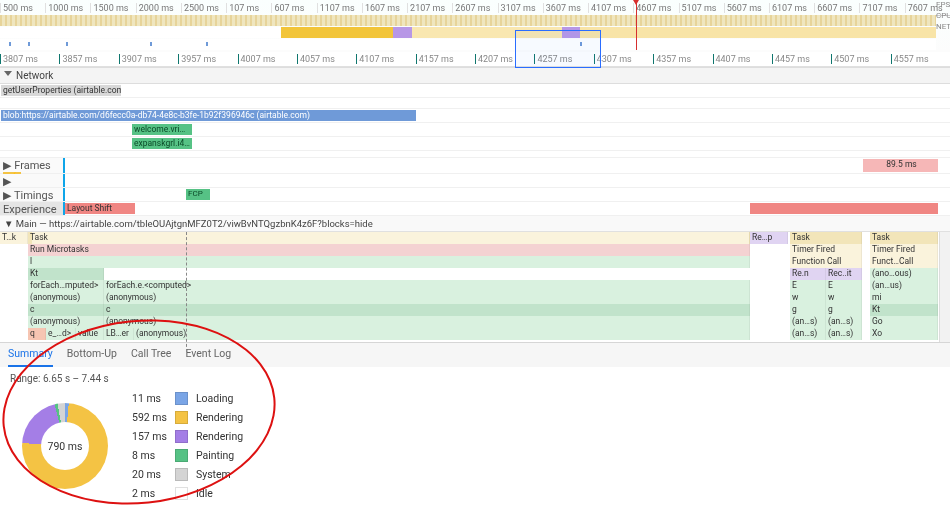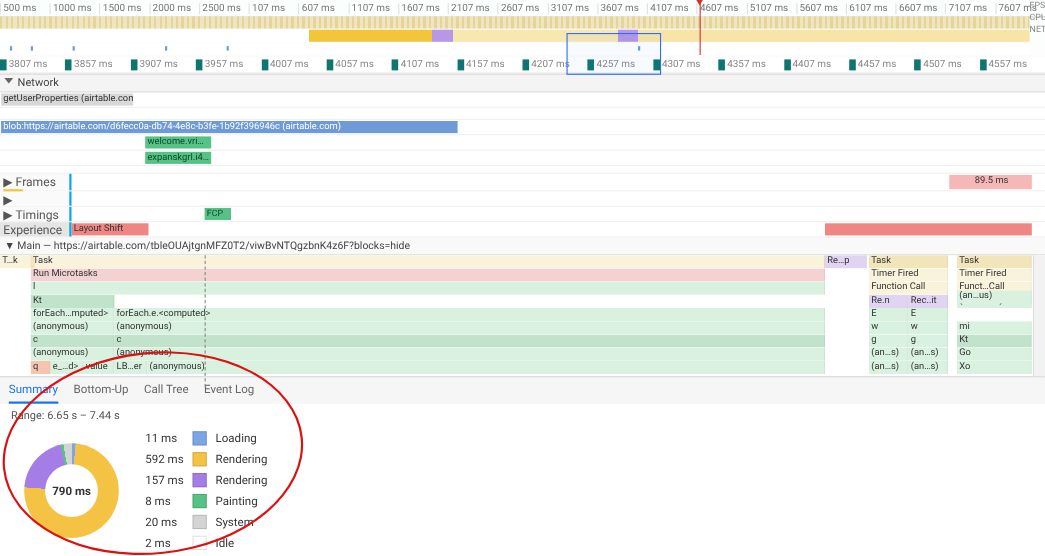--- a/index.html
+++ b/index.html
@@ -12,21 +12,21 @@
 .mt.cpu{top:12px;background:linear-gradient(90deg,#fff 0 30%,#f2c53a 30% 42%,#b797e6 42% 44%,#f9e7b0 44% 60%,#b797e6 60% 62%,#f8e4a7 62% 100%)}
 .mt.net{top:24px;background:#fff}
 .mt.net .dot{position:absolute;width:2px;height:4px;top:3px;background:#6f9ad8}
 .badge{position:absolute;right:0;top:0;width:14px;font-size:8px;color:#888;text-align:center}
 .badge div{height:11px}
 .sel{position:absolute;top:15px;height:36px;border:1.5px solid #2a6dff;background:rgba(60,120,255,.04);z-index:3}
 .sec-hdr{display:flex;align-items:center;gap:4px;padding:2px 4px;background:#f4f4f4;border-top:1px solid #ddd;border-bottom:1px solid #ddd;color:#444;font-size:10px}
 .sec-hdr .tri{width:0;height:0;border-top:4px solid transparent;border-bottom:4px solid transparent;border-left:5px solid #666}
 .sec-hdr.open .tri{border-left:none;border-top:5px solid #666;border-right:4px solid transparent;border-left:4px solid transparent}
 .ruler2{display:flex;height:14px;border-bottom:1px solid #e0e0e0;font-size:9px;color:#888;align-items:center}
-.ruler2 span{flex:1;text-align:left;padding-left:2px;border-left:6px solid #0f766e}
+.ruler2 span{flex:1;text-align:left;padding-left:2px;border-left:1px solid #0f766e}
 .track{position:relative;height:13px;border-bottom:1px solid #f0f0f0}
 .track.high{height:15px}
 .bar{position:absolute;top:1px;bottom:1px;border-radius:0;font-size:8.5px;color:#333;overflow:hidden;white-space:nowrap;padding-left:2px;box-sizing:border-box}
 .gray{background:#d8d8d8}
 .green{background:#56c285;color:#0b4a28}
 .pink{background:#f6b7b7}
 .red{background:#f08683}
 .blue{background:#6f9ad8;color:#fff}
 .rowlbl{position:absolute;left:0;top:0;bottom:0;width:65px;background:#fafafa;border-right:2px solid #0ea5e9;font-size:11px;color:#555;padding:1px 3px;box-sizing:border-box;z-index:2}
 .main-url{font-size:9.5px;color:#444;padding:2px 4px;background:#f9f9f9;border-bottom:1px solid #e0e0e0}
@@ -42,21 +42,21 @@
 .salmon{background:#f6c5b2}
 .pale-pink{background:#f4d2d2}
 .tabs{display:flex;gap:14px;padding:4px 8px 5px;border-top:1px solid #d6d6d6;background:#f6f6f6;font-size:10.5px;color:#666}
 .tabs .t{cursor:pointer}
 .tabs .t.active{color:#1a73e8;border-bottom:2px solid #1a73e8;padding-bottom:5px;margin-bottom:-5px}
 .summary{padding:6px 10px;position:relative}
 .range{font-size:10px;color:#555;margin-bottom:8px}
 .donut-wrap{display:flex;gap:24px;align-items:center;margin-left:12px}
 .donut{width:86px;height:86px;border-radius:50%;position:relative;background:conic-gradient(#7aa5e6 0 5deg,#f4c344 5deg 274deg,#a47ee6 274deg 346deg,#56c285 346deg 350deg,#d4d4d4 350deg 360deg)}
 .donut::after{content:"";position:absolute;inset:19px;background:#fff;border-radius:50%}
-.donut span{position:absolute;inset:0;display:flex;align-items:center;justify-content:center;z-index:1;font-weight:700}
+.donut span{position:absolute;inset:0;display:flex;align-items:center;justify-content:center;z-index:1;font-weight:400}
 .legend{display:grid;grid-template-columns:auto auto auto;gap:6px 8px;font-size:10.5px;align-items:center}
 .legend .n{text-align:left;color:#333}
 .legend .sw{width:11px;height:11px;border:1px solid rgba(0,0,0,.12)}
 .sw.lo{background:#7aa5e6}.sw.sc{background:#f4c344}.sw.re{background:#a47ee6}.sw.pa{background:#56c285}.sw.sy{background:#d4d4d4}.sw.id{background:#fff}
 .circle{position:absolute;border:2px solid #d11;border-radius:50%;pointer-events:none;z-index:50}
 .scrollhint{position:absolute;right:0;top:0;width:10px;height:100%;background:#f2f2f2;border-left:1px solid #ddd}
 .vline{position:absolute;top:0;height:120px;width:0;border-left:1px dashed #888;z-index:4}
 .redtick{position:absolute;top:0;width:1px;height:50px;background:#d62f2f;z-index:5}
 .redtick::before{content:"";position:absolute;top:0;left:-3px;width:0;height:0;border-left:3.5px solid transparent;border-right:3.5px solid transparent;border-top:5px solid #d62f2f}
 </style>
@@ -259,21 +259,21 @@
       </div>
     <div class="frow" style="top:12px">
         <div class="fitm cream" style="left:0;right:0">Timer Fired</div>
       </div>
     <div class="frow" style="top:24px">
         <div class="fitm cream" style="left:0;right:0">Funct…Call</div>
       </div>
     <div class="frow" style="top:36px">
         <div class="fitm mint" style="left:0;right:0">(ano…ous)</div>
       </div>
-    <div class="frow" style="top:32px">
+    <div class="frow" style="top:48px">
         <div class="fitm mint" style="left:0;right:0">(an…us)</div>
       </div>
     <div class="frow" style="top:60px">
         <div class="fitm mint" style="left:0;right:0">mi</div>
       </div>
     <div class="frow" style="top:72px">
         <div class="fitm mint2" style="left:0;right:0">Kt</div>
       </div>
     <div class="frow" style="top:84px">
         <div class="fitm mint" style="left:0;right:0">Go</div>

